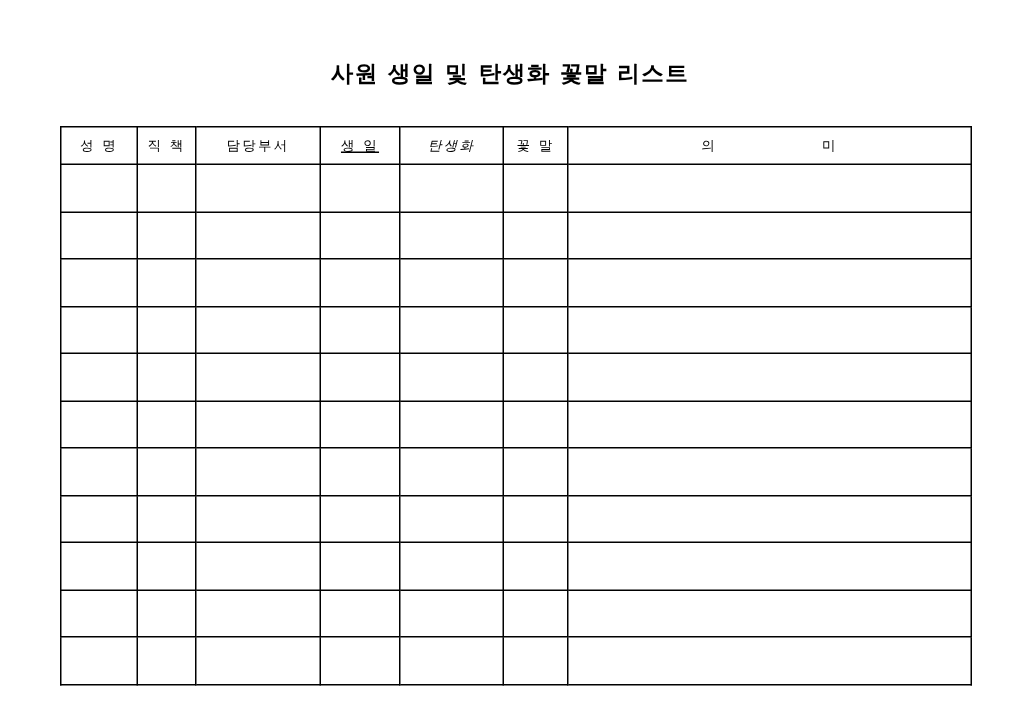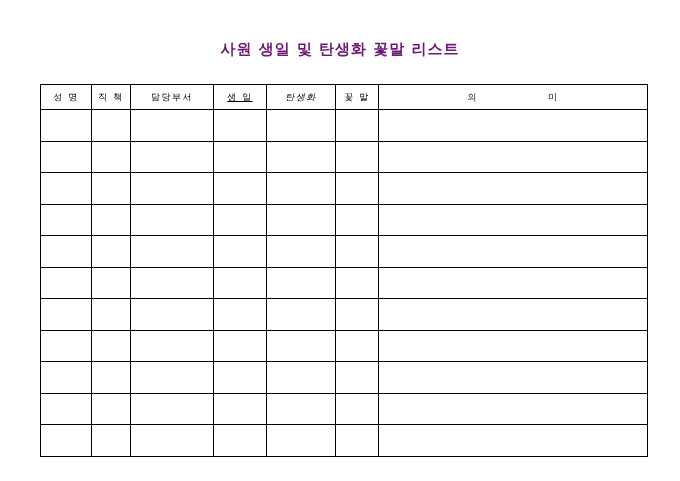--- a/index.html
+++ b/index.html
@@ -22,21 +22,21 @@
   }
   .doc-title {
     position: absolute;
     top: 40px;
     left: 0;
     width: 680px;
     text-align: center;
     font-size: 15px;
     font-weight: bold;
     letter-spacing: 1px;
-    color: #701a75;
+    color: #000000;
   }
   .table-wrap {
     position: absolute;
     top: 84px;
     left: 40px;
     width: 600px;
   }
   table.sheet {
     border-collapse: collapse;
     width: 600px;

